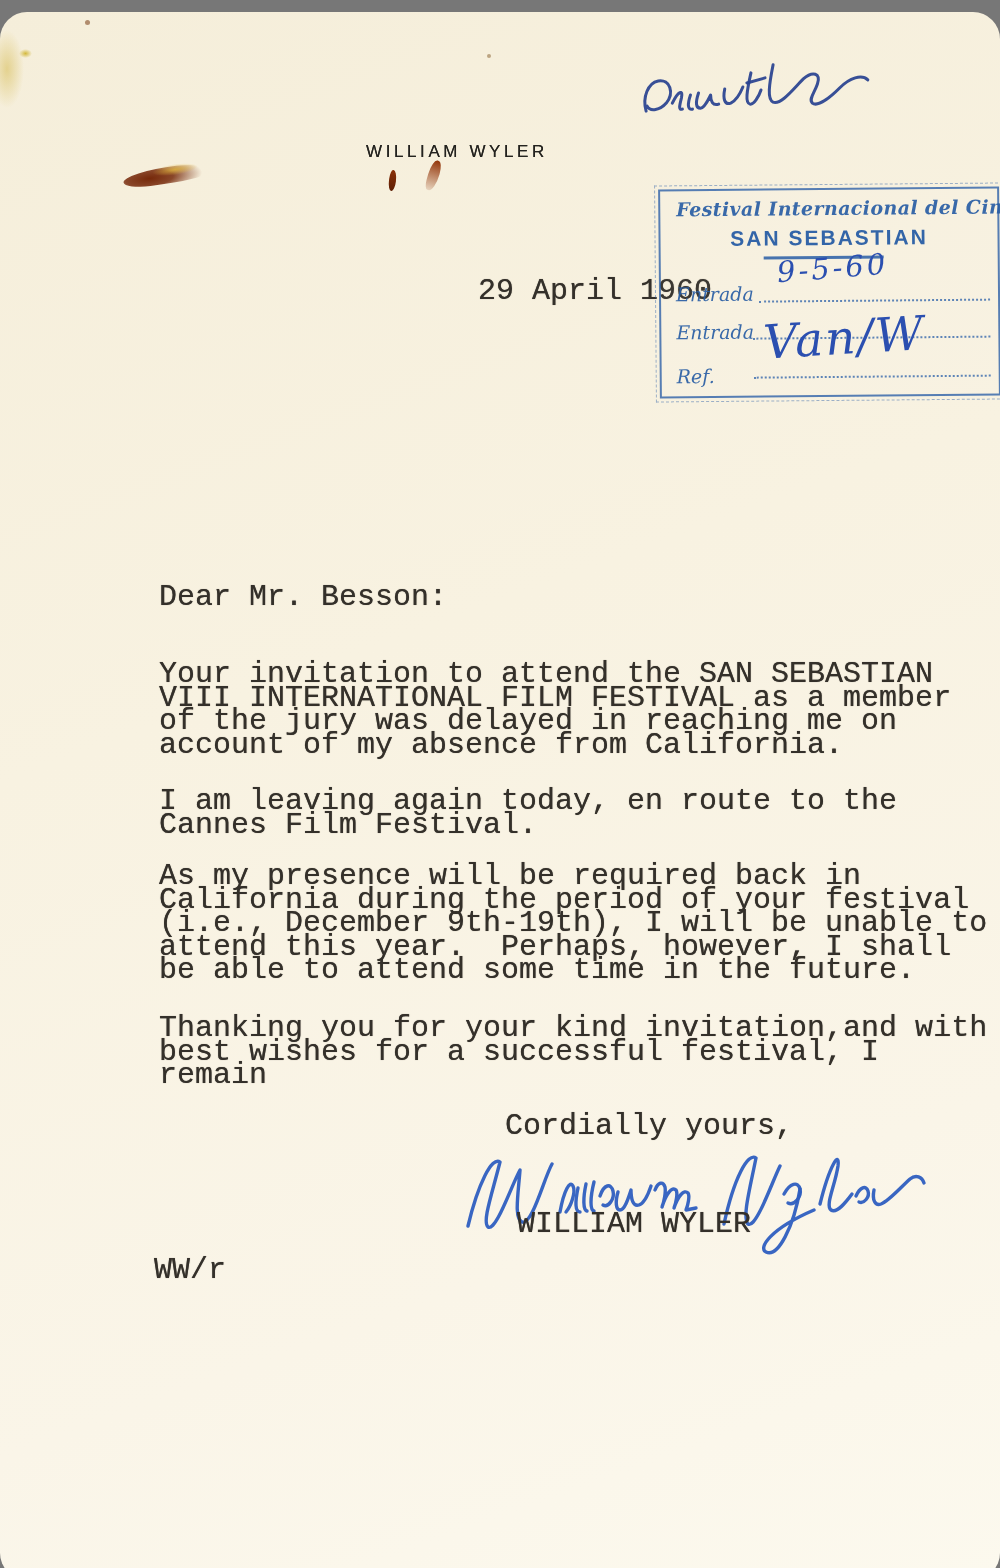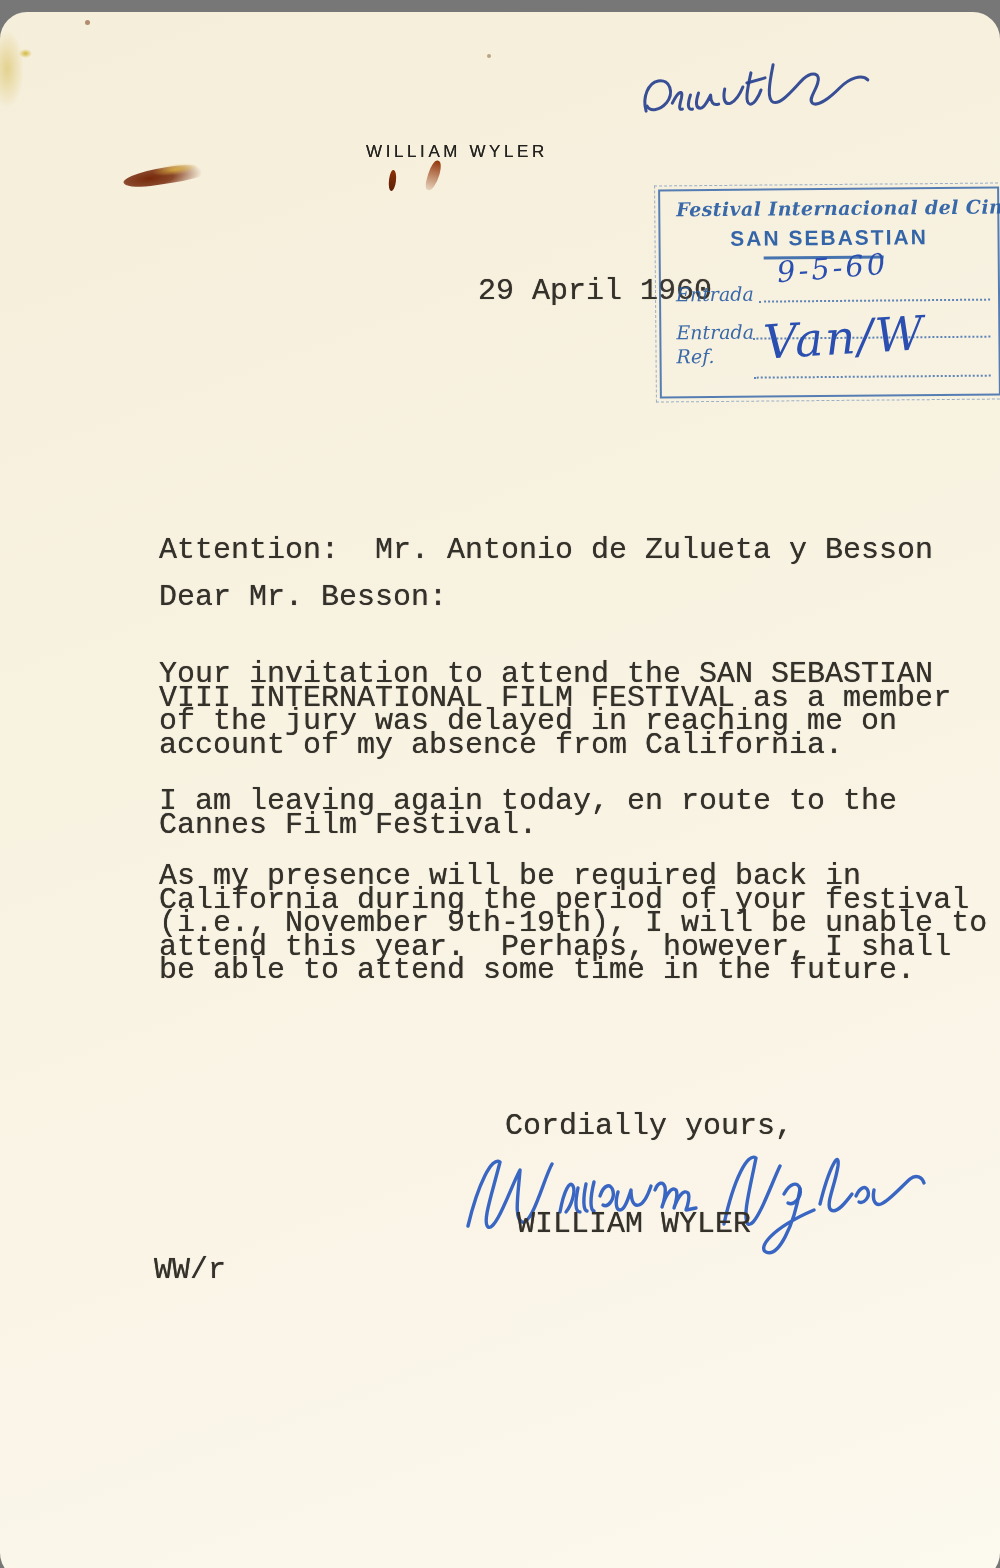--- a/index.html
+++ b/index.html
@@ -69,21 +69,21 @@
     background:rgba(40,93,164,0.85);transform:translateX(-55%);
   }
   .stamp-label{
     position:absolute;left:15px;
     font-family:"DejaVu Serif","Liberation Serif",serif;
     font-style:italic;font-weight:400;font-size:19px;
     color:rgba(40,93,164,0.92);
   }
   .lbl-entrada{top:92px;}
   .lbl-salida{top:130px;}
-  .lbl-ref{top:154px;}
+  .lbl-ref{top:174px;}
   .stamp-line{
     position:absolute;right:8px;height:0;
     border-bottom:2px dotted rgba(42,95,168,0.75);
   }
   .line-entrada{left:98px;top:110px;}
   .line-salida{left:92px;top:147px;}
   .line-ref{left:92px;top:186px;}
   .stamp-value{
     position:absolute;
     font-family:"DejaVu Serif","Liberation Serif",serif;
@@ -164,34 +164,35 @@
 
     <div class="stamp-label lbl-salida">Entrada</div>
     <div class="stamp-line line-salida"></div>
     <div class="stamp-value val-salida"></div>
 
     <div class="stamp-label lbl-ref">Ref.</div>
     <div class="stamp-line line-ref"></div>
     <div class="stamp-value val-ref">Van/W</div>
   </div>
 
-  <div class="tw attention">Attention:  Mr. Antonio de Zulueta y Besson</div>
   <div class="tw salutation">Dear Mr. Besson:</div>
 
   <div class="tw para-2">I am leaving again today, en route to the
 Cannes Film Festival.</div>
   <div class="tw para-1">Your invitation to attend the SAN SEBASTIAN
 VIII INTERNATIONAL FILM FESTIVAL as a member
 of the jury was delayed in reaching me on
 account of my absence from California.</div>
   <div class="tw para-3">As my presence will be required back in
 California during the period of your festival
-(i.e., November 9th-19th), I will be unable to
+(i.e., December 9th-19th), I will be unable to
 attend this year.  Perhaps, however, I shall
 be able to attend some time in the future.</div>
+  <div class="tw para-4">Thanking you for your kind invitation,and with
+best wishes for a successful festival, I remain</div>
 
   <div class="tw closing">Cordially yours,</div>
 
   <svg class="sig-svg" viewBox="0 0 480 142" role="img" aria-label="William Wyler">
     <path class="pen pen-blue" d="M16,100 C26,58 40,30 48,36 C40,68 30,96 36,101 C44,106 60,58 68,44 C66,70 62,92 70,96 C80,100 92,52 100,38"></path>
     <path class="pen pen-blue" d="M108,86 C112,64 118,54 121,60 C124,66 119,80 114,86"></path>
     <path class="pen pen-blue" d="M126,62 C123,76 123,86 128,86"></path>
     <path class="pen pen-blue" d="M134,58 C131,72 131,84 135,85"></path>
     <path class="pen pen-blue" d="M142,56 C138,72 138,84 142,85"></path>
     <path class="pen pen-blue" d="M148,70 C152,58 159,57 161,65 C163,73 156,82 151,79"></path>

